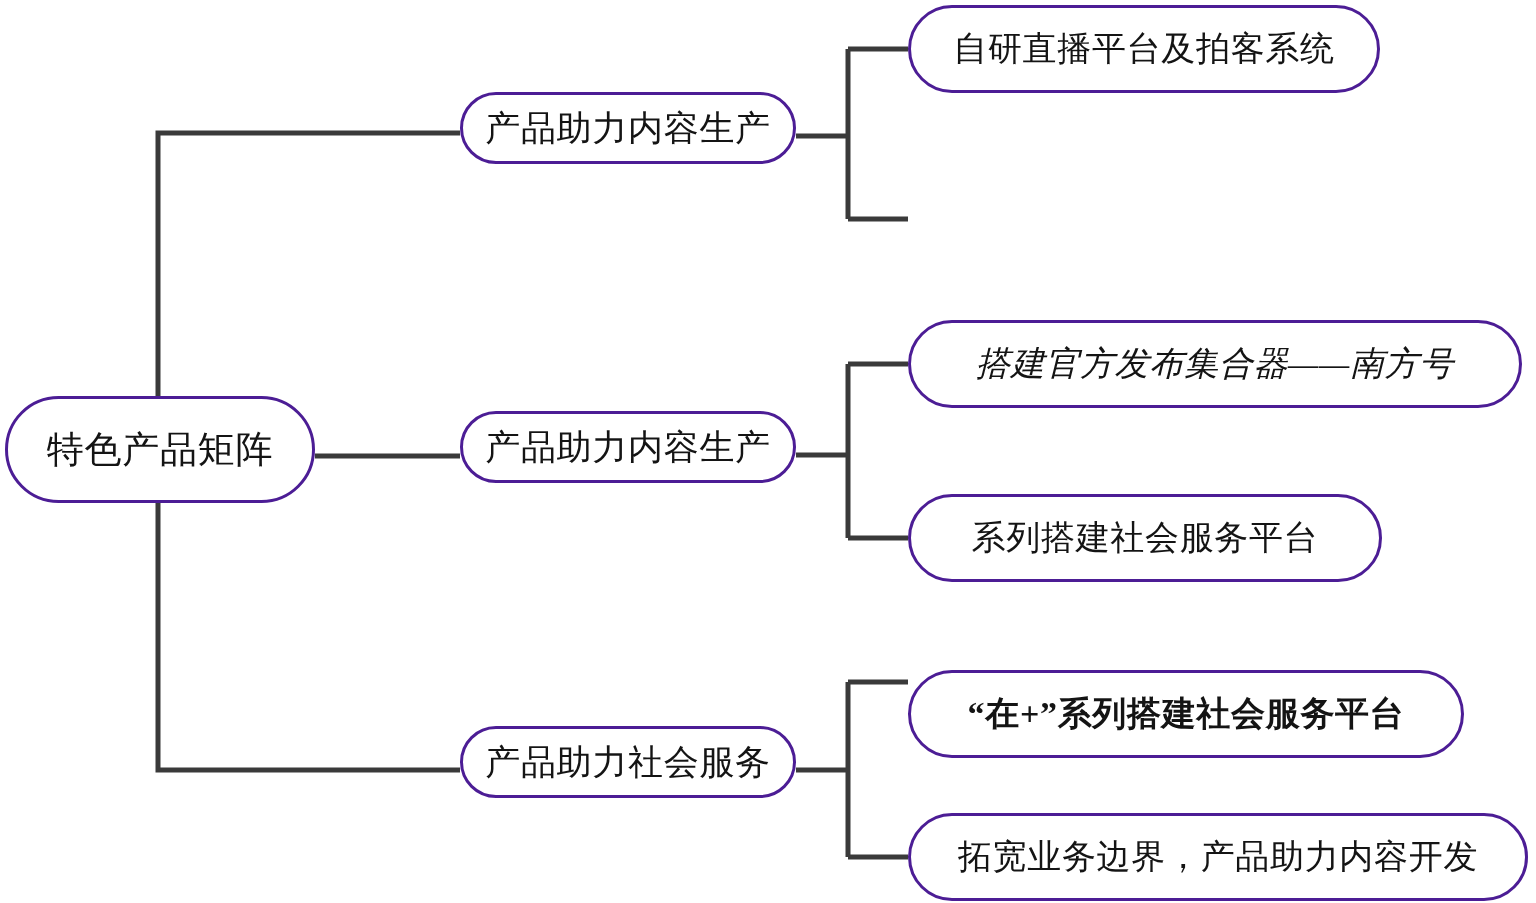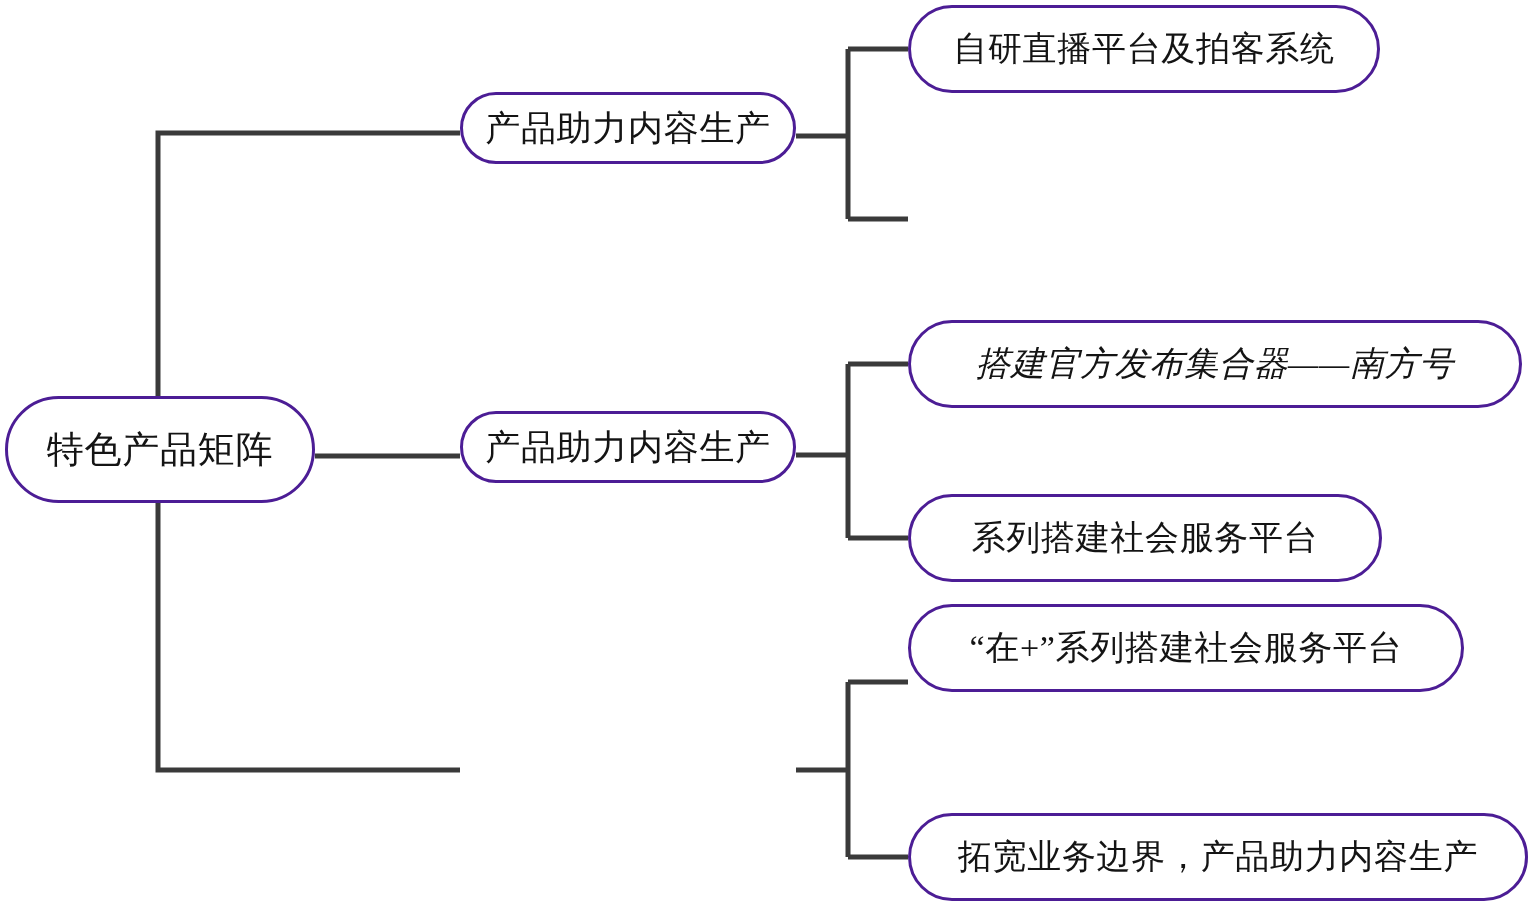--- a/index.html
+++ b/index.html
@@ -71,21 +71,21 @@
     left: 908px;
     height: 88px;
     border-radius: 44px;
     font-size: 34px;
     padding: 0 26px;
   }
   .node.leaf.l1 { top: 5px;   width: 472px; }
   .node.leaf.l2 { top: 175px; width: 546px; }
   .node.leaf.l3 { top: 320px; width: 614px; font-style: italic; }
   .node.leaf.l4 { top: 494px; width: 474px; }
-  .node.leaf.l5 { top: 604px; width: 556px; }
+  .node.leaf.l5 { top: 670px; width: 556px; font-weight: bold; }
   .node.leaf.l6 { top: 813px; width: 620px; }
 </style>
 </head>
 <body>
 
 <div id="diagram">
 
   <svg id="connectors" viewBox="0 0 1536 903">
     <g fill="none" stroke="#3a3a3a" stroke-width="5" stroke-linecap="butt">
 
@@ -113,30 +113,33 @@
   <div class="node root">
     <span class="node-label">特色产品矩阵</span>
   </div>
 
   <div class="node level2 n1">
     <span class="node-label">产品助力内容生产</span>
   </div>
   <div class="node level2 n2">
     <span class="node-label">产品助力内容生产</span>
   </div>
+  <div class="node level2 n3">
+    <span class="node-label">产品助力社会服务</span>
+  </div>
 
   <div class="node leaf l1">
     <span class="node-label">自研直播平台及拍客系统</span>
   </div>
   <div class="node leaf l3">
     <span class="node-label">搭建官方发布集合器——南方号</span>
   </div>
   <div class="node leaf l4">
     <span class="node-label">系列搭建社会服务平台</span>
   </div>
   <div class="node leaf l5">
     <span class="node-label">“在+”系列搭建社会服务平台</span>
   </div>
   <div class="node leaf l6">
-    <span class="node-label">拓宽业务边界，产品助力内容生产</span>
+    <span class="node-label">拓宽业务边界，产品助力内容开发</span>
   </div>
 
 </div>
 
 </body></html>

